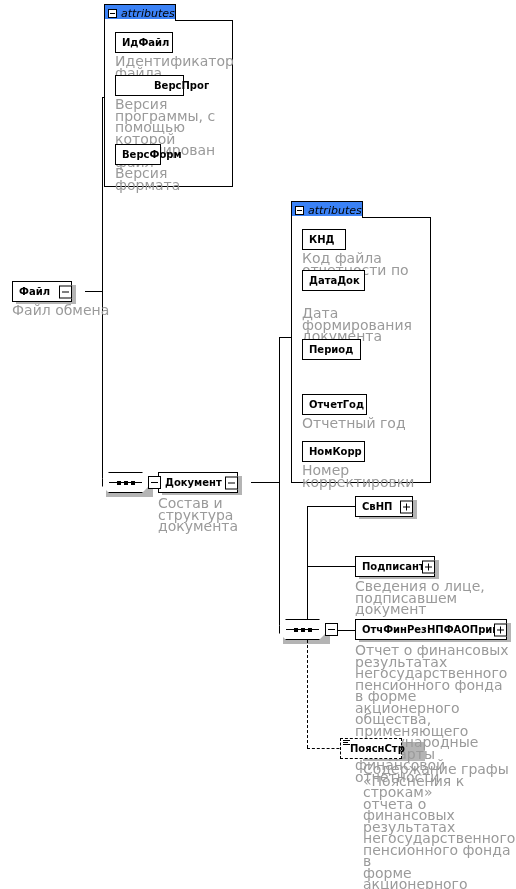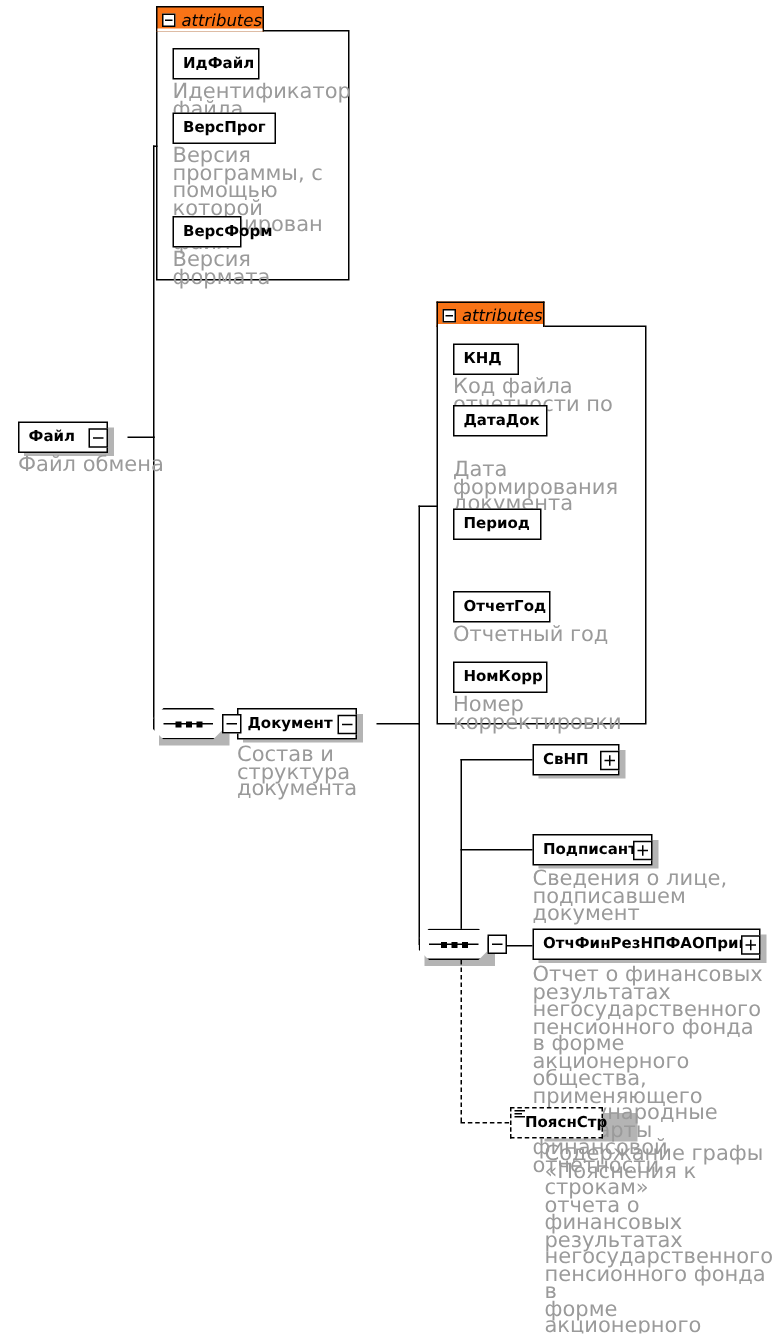--- a/index.html
+++ b/index.html
@@ -7,21 +7,21 @@
     width:516px;height:889px;position:relative;overflow:hidden;
     font-family:"DejaVu Sans","Liberation Sans",sans-serif;
     -webkit-font-smoothing:none;
   }
   #canvas{position:absolute;left:0;top:0;width:516px;height:889px;}
 
   
   .attr-panel{position:absolute;}
   .attr-tab{
     position:absolute;left:0;top:0;height:17px;
-    border:1px solid #000;border-bottom:none;background:#f97316;
+    border:1px solid #000;border-bottom:none;background:#3b82f6;
     display:flex;align-items:center;gap:4px;padding:0 6px 0 3px;
     box-sizing:border-box;z-index:3;
   }
   .attr-tab .lbl{
     font-style:italic;font-size:11px;color:#000;line-height:11px;
     white-space:nowrap;
   }
   .attr-body{
     position:absolute;left:0;top:16px;border:1px solid #000;background:#fff;
     box-sizing:border-box;z-index:2;
@@ -121,21 +121,21 @@
     <div class="attr-cover" style="left:1px;top:15px;width:70px;"></div>
   </div>
 
   <div class="shadow" style="left:119px;top:36px;width:58px;height:19px;"></div>
   <div class="node" style="left:115px;top:32px;width:58px;">
     <span class="nm">ИдФайл</span>
   </div>
   <div class="desc" style="left:115px;top:56px;width:120px;">Идентификатор файла</div>
 
   <div class="shadow" style="left:119px;top:79px;width:69px;height:19px;"></div>
-  <div class="node" style="left:115px;top:75px;width:69px;">
+  <div class="node" style="left:115px;top:75px;width:69px;padding-left:32px;">
     <span class="nm">ВерсПрог</span>
   </div>
   <div class="desc" style="left:115px;top:99px;width:112px;">Версия программы, с
 помощью которой
 сформирован файл</div>
 
   <div class="shadow" style="left:119px;top:148px;width:70px;height:19px;"></div>
   <div class="node" style="left:115px;top:144px;width:46px;">
     <span class="nm">ВерсФорм</span>
   </div>

